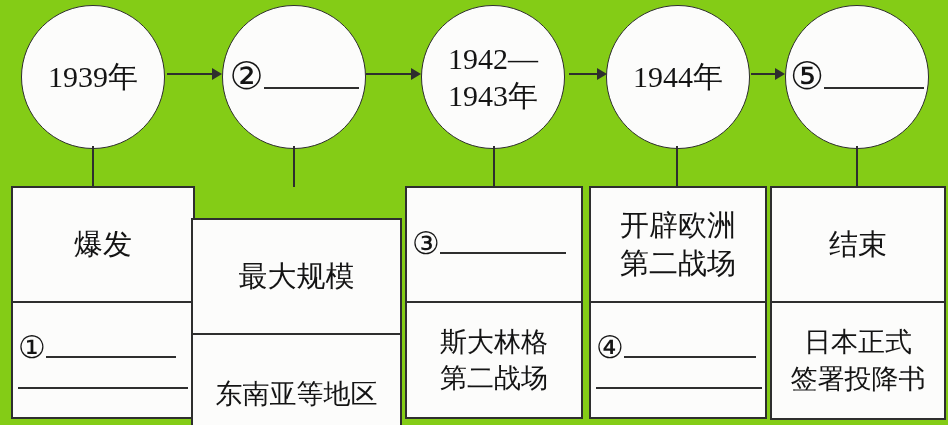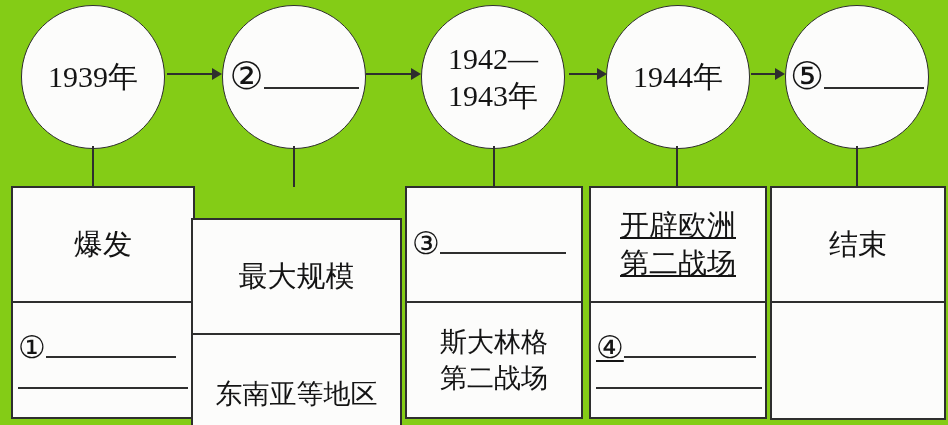--- a/index.html
+++ b/index.html
@@ -44,21 +44,21 @@
   .k5 { left:856px; }
   
   .box {
     position:absolute; top:186px;
     border:2px solid #2e2e2e; box-sizing:border-box; background:#fcfcfb;
     display:flex; flex-direction:column;
   }
   .b1 { left:11px;   width:184px; height:233px; }
   .b2 { left:191px; width:211px; height:238px;margin-top:32px; }
   .b3 { left:405px; width:178px; height:233px; }
-  .b4 { left:589px; width:178px; height:233px;text-decoration:underline; }
+  .b4 { left:589px; width:178px; height:233px; }
   .b5 { left:770px; width:176px; height:234px; }
   .cell {
     display:flex; flex-direction:column;
     align-items:center; justify-content:center;
     text-align:center; box-sizing:border-box;
   }
   .cell.top { height:115px; border-bottom:2px solid #2e2e2e; font-size:29px; line-height:1.3; }
   .cell.bottom { flex:1; font-size:27px; line-height:1.35; }
   
   .fill-left { align-items:flex-start; padding-left:5px; }
@@ -156,15 +156,19 @@
     <div class="cell bottom fill-cell">
       <span class="fill-inline"><span class="marker">④</span><span class="blank w132"></span></span>
       <span class="blank solo w166"></span>
     </div>
   </div>
 
   <div class="box b5">
     <div class="cell top">
       <span>结束</span>
     </div>
+    <div class="cell bottom">
+      <div>日本正式</div>
+      <div>签署投降书</div>
+    </div>
   </div>
 
 </div>
 
 </body></html>

